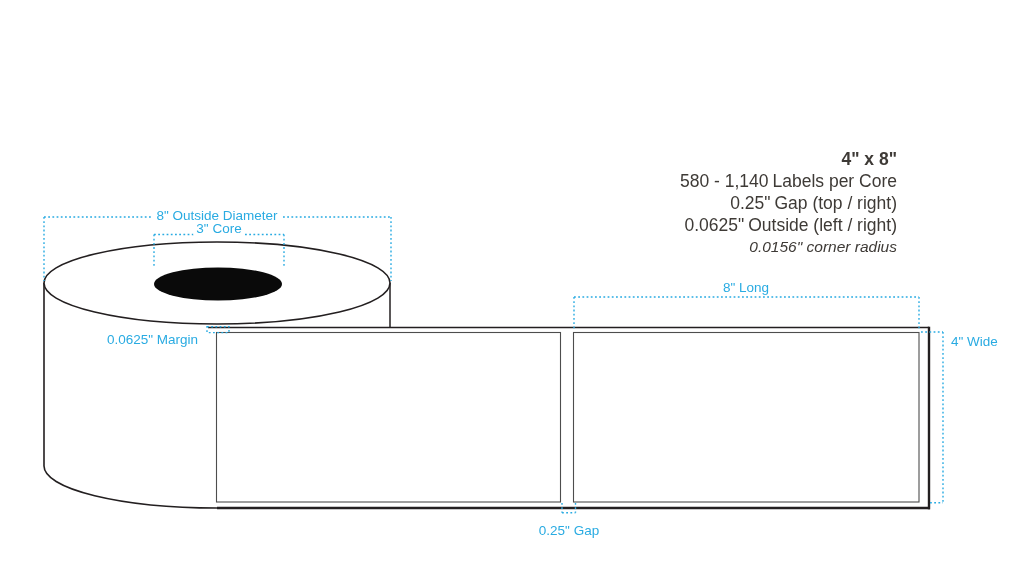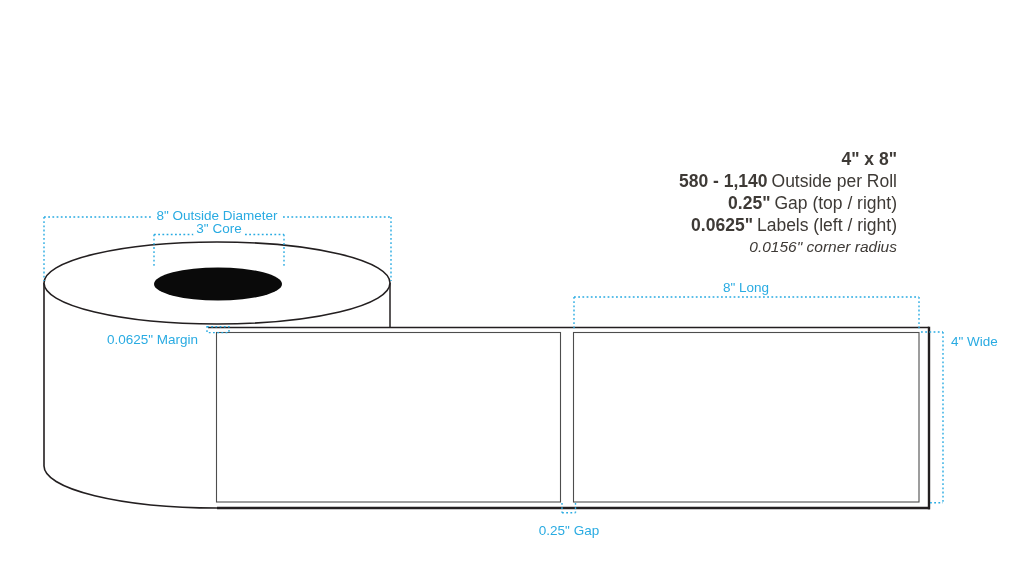--- a/index.html
+++ b/index.html
@@ -35,21 +35,21 @@
     position: absolute;
     top: 148px;
     right: 127px;
     text-align: right;
     color: #3E3A36;
     font-size: 17.5px;
     line-height: 22px;
     white-space: nowrap;
   }
   .spec-line { display: block; }
-  .spec-val { font-weight: 700; margin-right: 4px; }
+  .spec-val { font-weight: 400; margin-right: 4px; }
   .spec-size { font-weight: 700; }
   .spec-italic {
     font-style: italic;
     font-size: 15.5px;
   }
 </style>
 </head>
 <body>
 
 <div class="stage">
@@ -93,24 +93,24 @@
 
   <span class="dim-label dim-center" style="left:746px; top:287px;">8" Long</span>
 
   <span class="dim-label dim-vcenter" style="left:948px; top:341px;">4" Wide</span>
 
   <span class="dim-label dim-center" style="left:569px; top:530px;">0.25" Gap</span>
 
   <div class="spec-block">
     <span class="spec-line spec-size">4" x 8"</span>
     <span class="spec-line">
-      <span class="spec-val">580 - 1,140</span><span>Outside per Roll</span>
+      <span class="spec-val">580 - 1,140</span><span>Labels per Core</span>
     </span>
     <span class="spec-line">
       <span class="spec-val">0.25"</span><span>Gap (top / right)</span>
     </span>
     <span class="spec-line">
-      <span class="spec-val">0.0625"</span><span>Labels (left / right)</span>
+      <span class="spec-val">0.0625"</span><span>Outside (left / right)</span>
     </span>
     <span class="spec-line spec-italic">0.0156" corner radius</span>
   </div>
 
 </div>
 
 </body></html>

